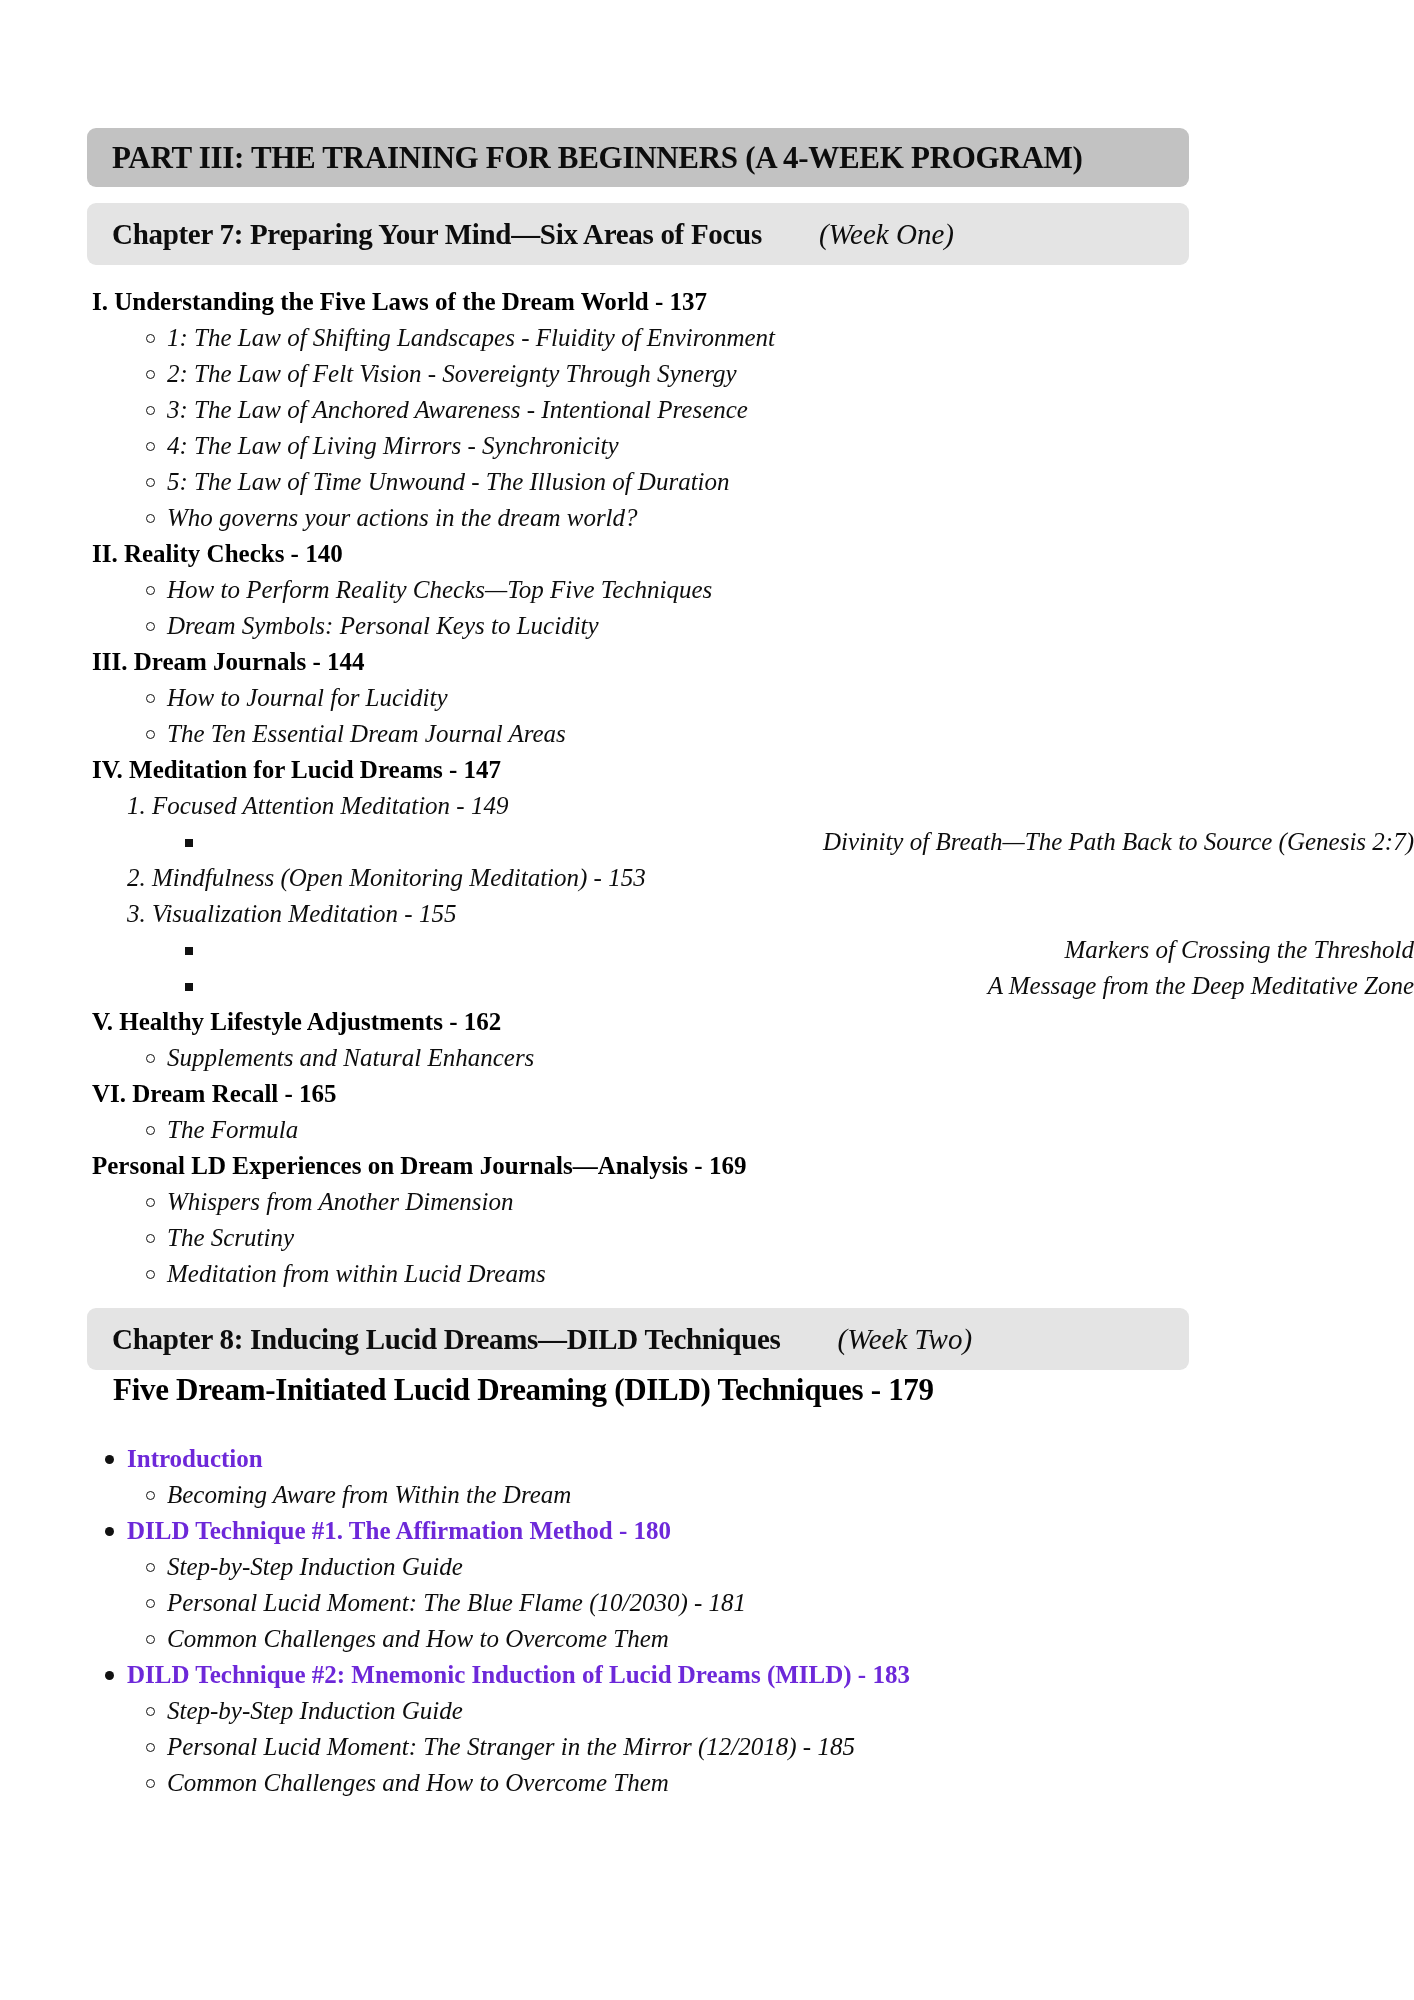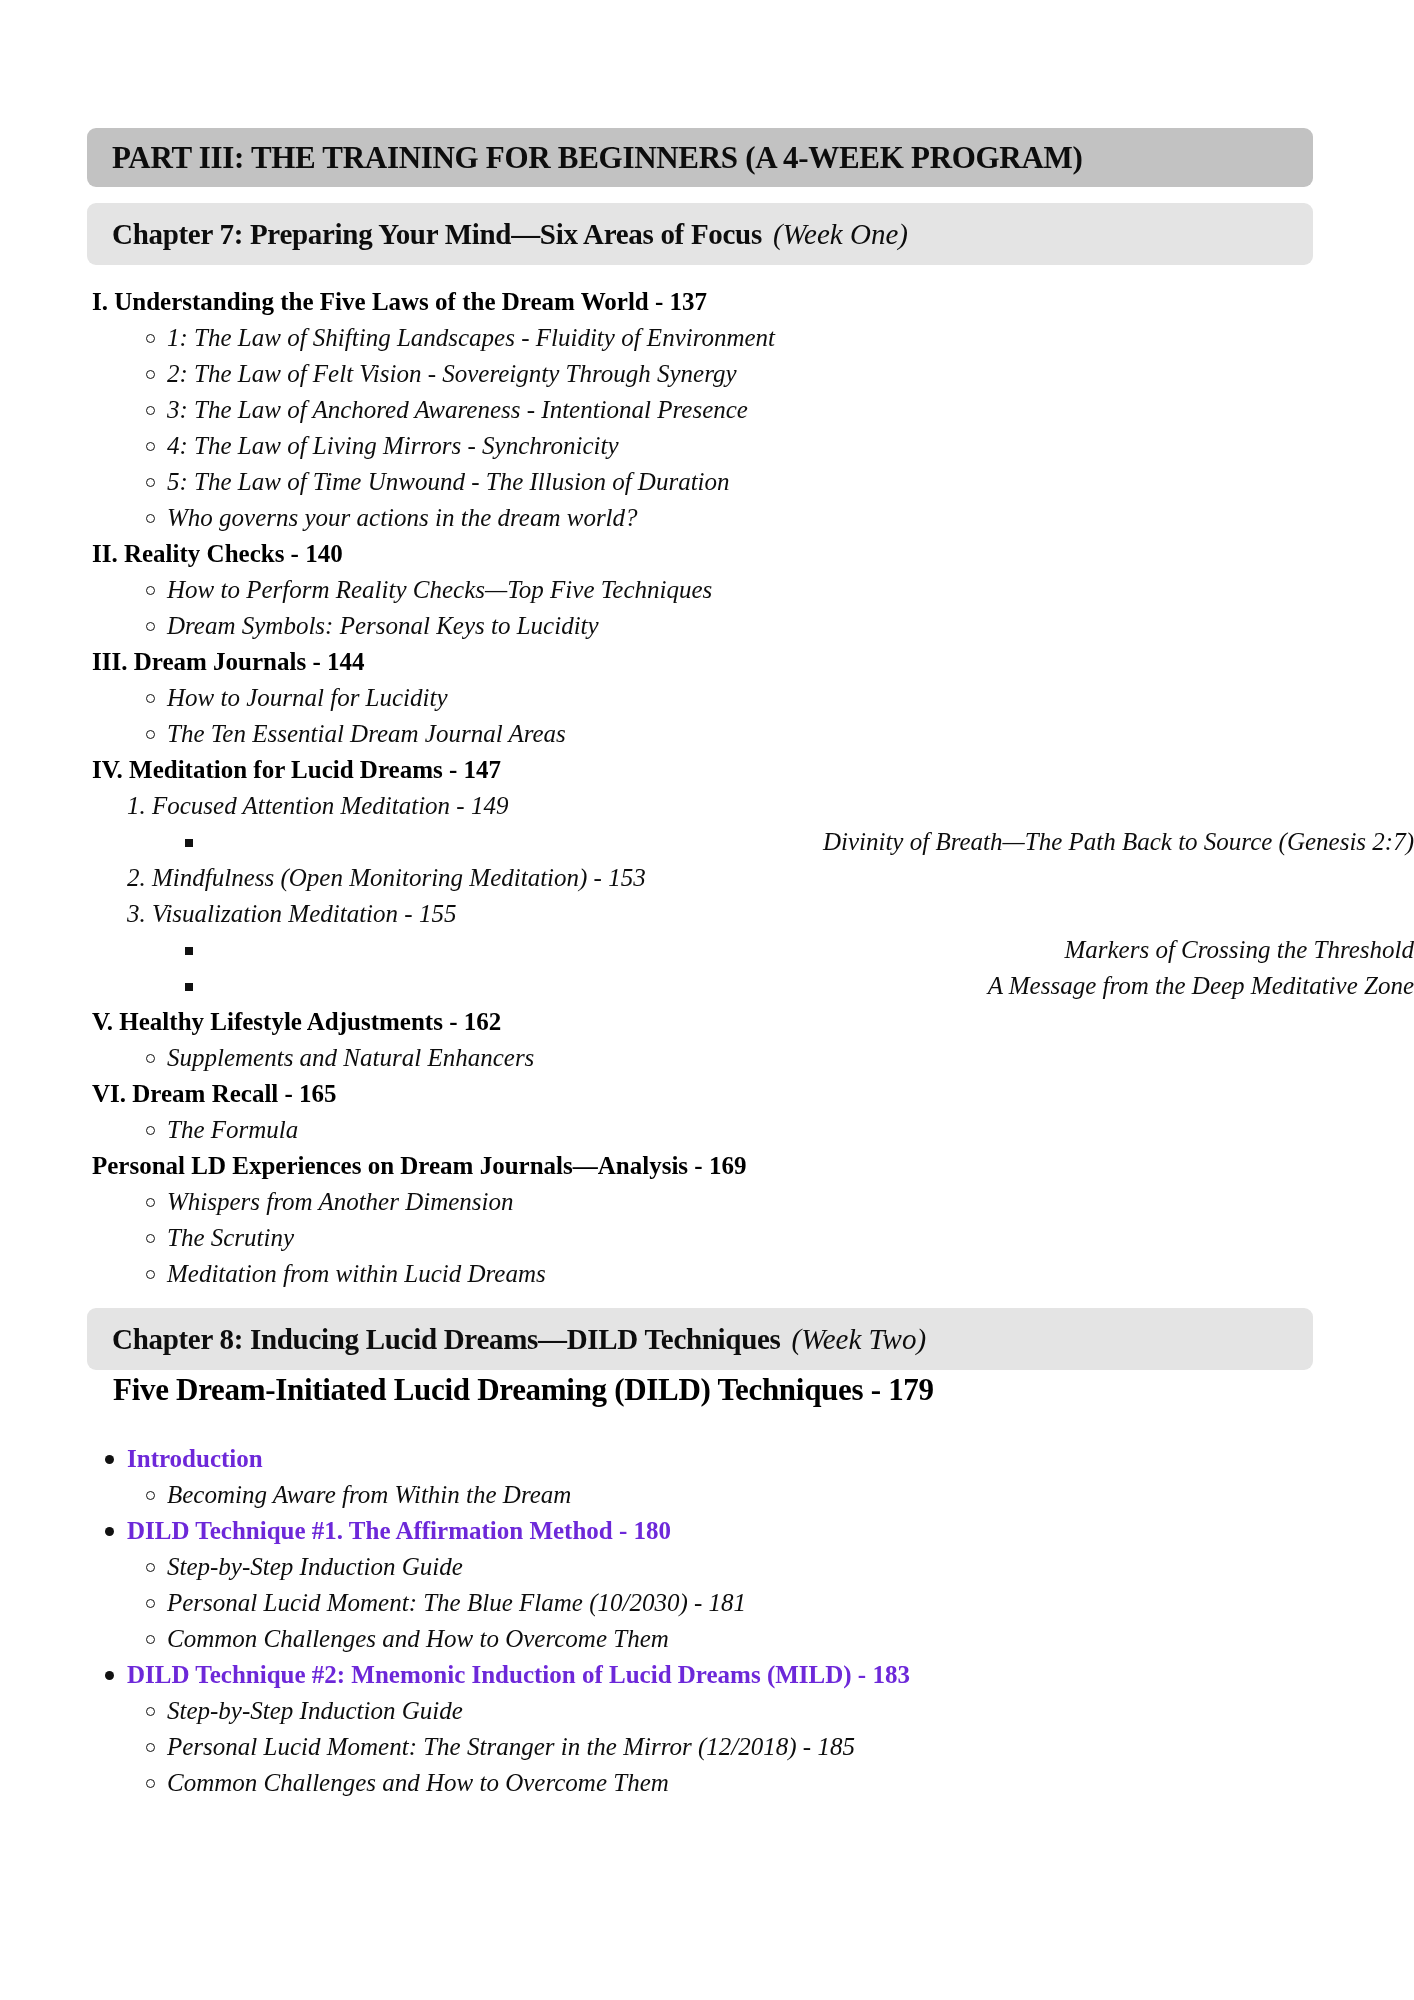--- a/index.html
+++ b/index.html
@@ -5,26 +5,26 @@
   * { margin:0; padding:0; box-sizing:border-box; }
   html,body { background:#ffffff; }
   body {
     width:1414px; height:2000px; overflow:hidden; position:relative;
     font-family:"Liberation Serif", serif; color:#0d0d0d;
   }
   .doc { padding-top:128px; }
 
   
   .bar {
-    margin-left:87px; width:1226px; border-radius:9px;
+    margin-left:87px; width:1102px; border-radius:9px;
     display:flex; align-items:center; padding:9px 24px 9px 25px;
   }
   .bar-part { background:#c2c2c2; min-height:59px; }
   .bar-part .bar-label { font-weight:bold; font-size:31px; letter-spacing:-0.3px; }
-  .bar-chapter { background:#e4e4e4; min-height:62px; margin-top:16px; }
+  .bar-chapter { background:#e4e4e4; min-height:62px; margin-top:16px;gap:46px; }
   .bar-chapter .bar-label { font-weight:bold; font-size:29px; letter-spacing:-0.3px; }
   .bar-chapter .week { font-style:italic; font-size:29px; margin-left:11px; white-space:nowrap; }
 
   
   .toc { margin-left:92px; margin-top:19px; font-size:25px; line-height:36px; }
   .sec-heading { font-weight:bold; color:#000; }
   ul { list-style:none; }
   li { position:relative; }
   .entry-italic { font-style:italic; }
   .entry-bold { font-weight:bold; color:#6d28d9; }

